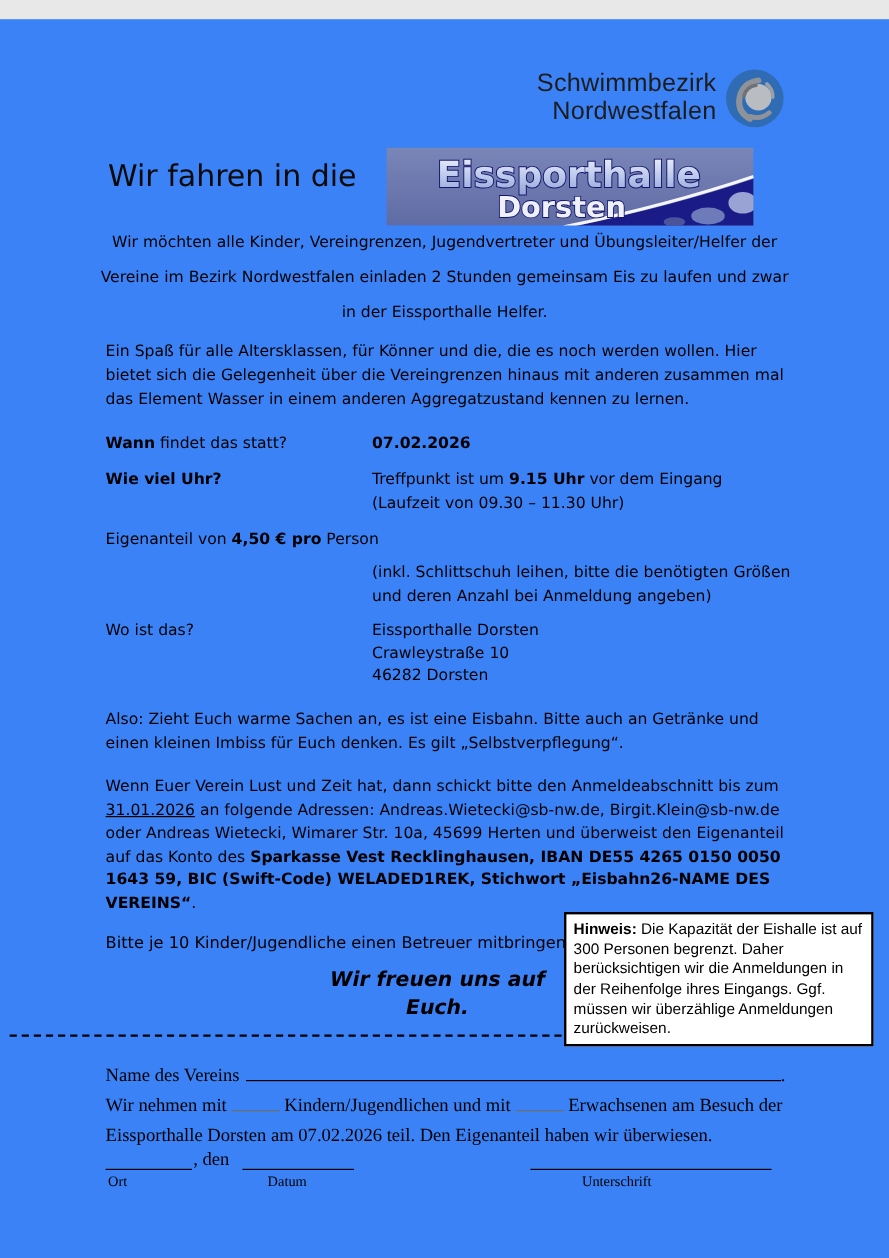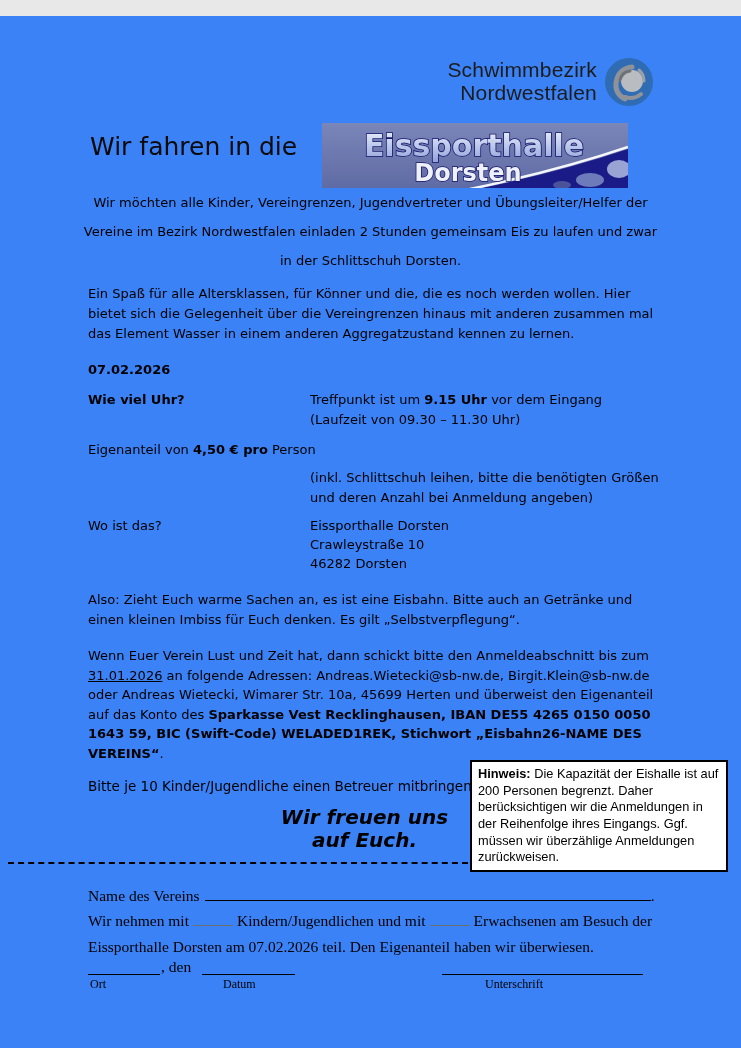--- a/index.html
+++ b/index.html
@@ -37,21 +37,21 @@
   .qa-label { width:222px; flex:0 0 auto; }
   .qa-answer { flex:1; }
   .lh20 { line-height:20px; }
   .mt10 { margin-top:10px; }
   .mt8  { margin-top:8px; }
   .indent { margin-left:222px; }
   .addr div { line-height:19px; }
 
   .supervisor { position:absolute; left:88px; top:762px; font-size:13.5px; white-space:nowrap; }
   .closing { position:absolute; left:262px; top:790px; width:205px; text-align:center;
-    font-weight:bold; font-style:italic; font-size:20px; line-height:23px; }
+    font-weight:bold; font-style:italic; font-size:17px; line-height:23px; }
 
   
   .notice { position:absolute; left:470px; top:744px; width:258px; box-sizing:border-box;
     border:2px solid #000; background:#fff; padding:4px 6px;
     font-family:"Liberation Sans", sans-serif; font-size:12.8px; line-height:1.3; }
 
   .cutline { position:absolute; left:8px; top:846px; width:460px; height:0;
     border-top:2px dashed #000; }
 
   
@@ -110,27 +110,28 @@
     <ellipse cx="297" cy="46" rx="12" ry="9" fill="#a8b4dd" opacity="0.9"></ellipse>
     <ellipse cx="240" cy="62" rx="9" ry="4" fill="#5f6ba4" opacity="0.7"></ellipse>
     <path d="M 306 24 Q 235 48 148 66" fill="none" stroke="#f4f6fb" stroke-width="2.6"></path>
     <text x="152" y="33" text-anchor="middle" font-family="DejaVu Sans, sans-serif" font-size="30" font-weight="bold" fill="url(#tx)" stroke="#14146a" stroke-width="1.6" paint-order="stroke">Eissporthalle</text>
     <text x="146" y="58" text-anchor="middle" font-family="DejaVu Sans, sans-serif" font-size="24" font-weight="bold" fill="#eef1fa" stroke="#14146a" stroke-width="1.5" paint-order="stroke">Dorsten</text>
   </svg>
 
   <div class="intro">
     <div>Wir möchten alle Kinder, Vereingrenzen, Jugendvertreter und Übungsleiter/Helfer der</div>
     <div>Vereine im Bezirk Nordwestfalen einladen 2 Stunden gemeinsam Eis zu laufen und zwar</div>
-    <div>in der Schlittschuh Dorsten.</div>
+    <div>in der Eissporthalle Helfer.</div>
   </div>
 
   <div class="para p-fun">Ein Spaß für alle Altersklassen, für Könner und die, die es noch werden wollen. Hier bietet sich die Gelegenheit über die Vereingrenzen hinaus mit anderen zusammen mal das Element Wasser in einem anderen Aggregatzustand kennen zu lernen.</div>
 
   <div class="qa">
     <div class="qa-row lh20">
+      <div class="qa-label"><span class="b">Wann</span><span> findet das statt?</span></div>
       <div class="qa-answer b">07.02.2026</div>
     </div>
     <div class="qa-row lh20 mt10">
       <div class="qa-label b">Wie viel Uhr?</div>
       <div class="qa-answer">
         <div><span>Treffpunkt ist um </span><span class="b">9.15 Uhr</span><span> vor dem Eingang</span></div>
         <div>(Laufzeit von 09.30 – 11.30 Uhr)</div>
       </div>
     </div>
     <div class="qa-row lh20 mt10">
@@ -153,21 +154,21 @@
   <div class="para p-also">Also: Zieht Euch warme Sachen an, es ist eine Eisbahn. Bitte auch an Getränke und einen kleinen Imbiss für Euch denken. Es gilt „Selbstverpflegung“.</div>
 
   <div class="para p-reg"><span>Wenn Euer Verein Lust und Zeit hat, dann schickt bitte den Anmeldeabschnitt bis zum </span><span class="u">31.01.2026</span><span> an folgende Adressen: Andreas.Wietecki@sb-nw.de, Birgit.Klein@sb-nw.de oder Andreas Wietecki, Wimarer Str. 10a, 45699 Herten und überweist den Eigenanteil auf das Konto des </span><span class="b">Sparkasse Vest Recklinghausen, IBAN  DE55 4265 0150 0050 1643 59, BIC (Swift-Code)  WELADED1REK, Stichwort „Eisbahn26-NAME DES VEREINS“</span><span>.</span></div>
 
   <div class="supervisor">Bitte je 10 Kinder/Jugendliche einen Betreuer mitbringen!</div>
 
   <div class="closing">
     <div>Wir freuen uns auf Euch.</div>
   </div>
 
-  <div class="notice"><span class="b">Hinweis:</span><span> Die Kapazität der Eishalle ist auf 200 Personen begrenzt. Daher berücksichtigen wir die Anmeldungen in der Reihenfolge ihres Eingangs. Ggf. müssen wir überzählige Anmeldungen zurückweisen.</span></div>
+  <div class="notice"><span class="b">Hinweis:</span><span> Die Kapazität der Eishalle ist auf 300 Personen begrenzt. Daher berücksichtigen wir die Anmeldungen in der Reihenfolge ihres Eingangs. Ggf. müssen wir überzählige Anmeldungen zurückweisen.</span></div>
 
   <div class="cutline"></div>
 
   <div class="form">
     <div class="f-name"><span>Name des Vereins</span><span class="nblank"></span><span>.</span></div>
 
     <div class="f-part"><span>Wir nehmen mit</span><span class="sblank"></span><span>Kindern/Jugendlichen und mit</span><span class="sblank"></span><span>Erwachsenen am Besuch der</span></div>
 
     <div class="f-part2">Eissporthalle Dorsten am 07.02.2026 teil. Den Eigenanteil haben wir überwiesen.</div>
 

